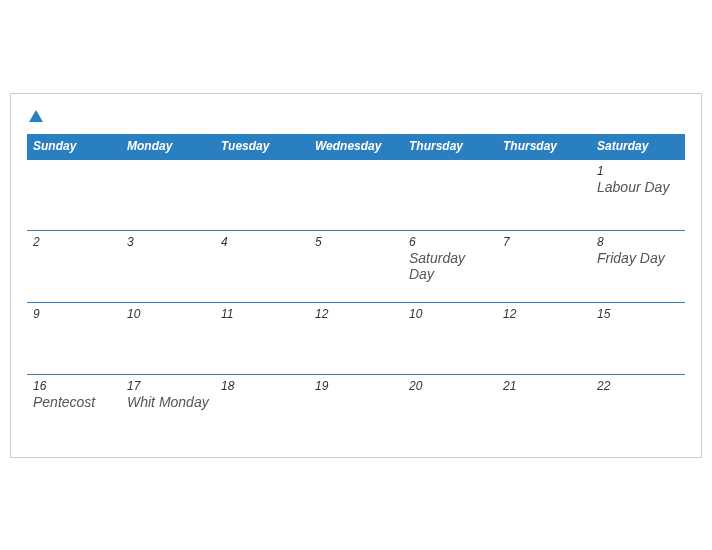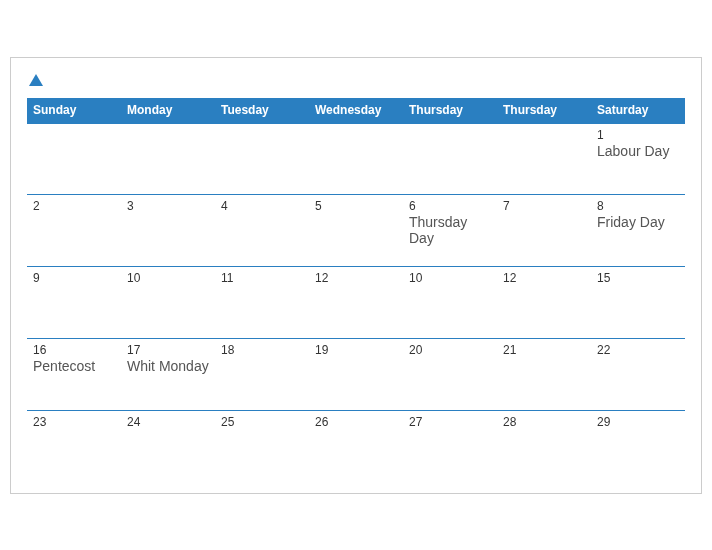--- a/index.html
+++ b/index.html
@@ -58,20 +58,21 @@
       text-align: center;
     }
     .region-label {
       font-size: 14px;
       color: #333;
       text-align: right;
     }
     .calendar-table {
       width: 100%;
       border-collapse: collapse;
+      font-style: italic;
     }
     .calendar-table thead tr th {
       background: #2a7fc1;
       color: #fff;
       font-size: 12px;
       font-weight: bold;
       text-align: left;
       padding: 5px 6px;
       border: none;
     }
@@ -148,21 +149,21 @@
             <span class="day-number">3</span>
           </td>
           <td>
             <span class="day-number">4</span>
           </td>
           <td>
             <span class="day-number">5</span>
           </td>
           <td>
             <span class="day-number">6</span>
-            <span class="day-event">Thursday Day</span>
+            <span class="day-event">Saturday Day</span>
           </td>
           <td>
             <span class="day-number">7</span>
           </td>
           <td>
             <span class="day-number">8</span>
             <span class="day-event">Friday Day</span>
           </td>
         </tr>
         <tr>
@@ -204,40 +205,17 @@
             <span class="day-number">19</span>
           </td>
           <td>
             <span class="day-number">20</span>
           </td>
           <td>
             <span class="day-number">21</span>
           </td>
           <td>
             <span class="day-number">22</span>
-          </td>
-        </tr>
-        <tr>
-          <td>
-            <span class="day-number">23</span>
-          </td>
-          <td>
-            <span class="day-number">24</span>
-          </td>
-          <td>
-            <span class="day-number">25</span>
-          </td>
-          <td>
-            <span class="day-number">26</span>
-          </td>
-          <td>
-            <span class="day-number">27</span>
-          </td>
-          <td>
-            <span class="day-number">28</span>
-          </td>
-          <td>
-            <span class="day-number">29</span>
           </td>
         </tr>
       </tbody>
   </table>
 </div>
 
 </body></html>

